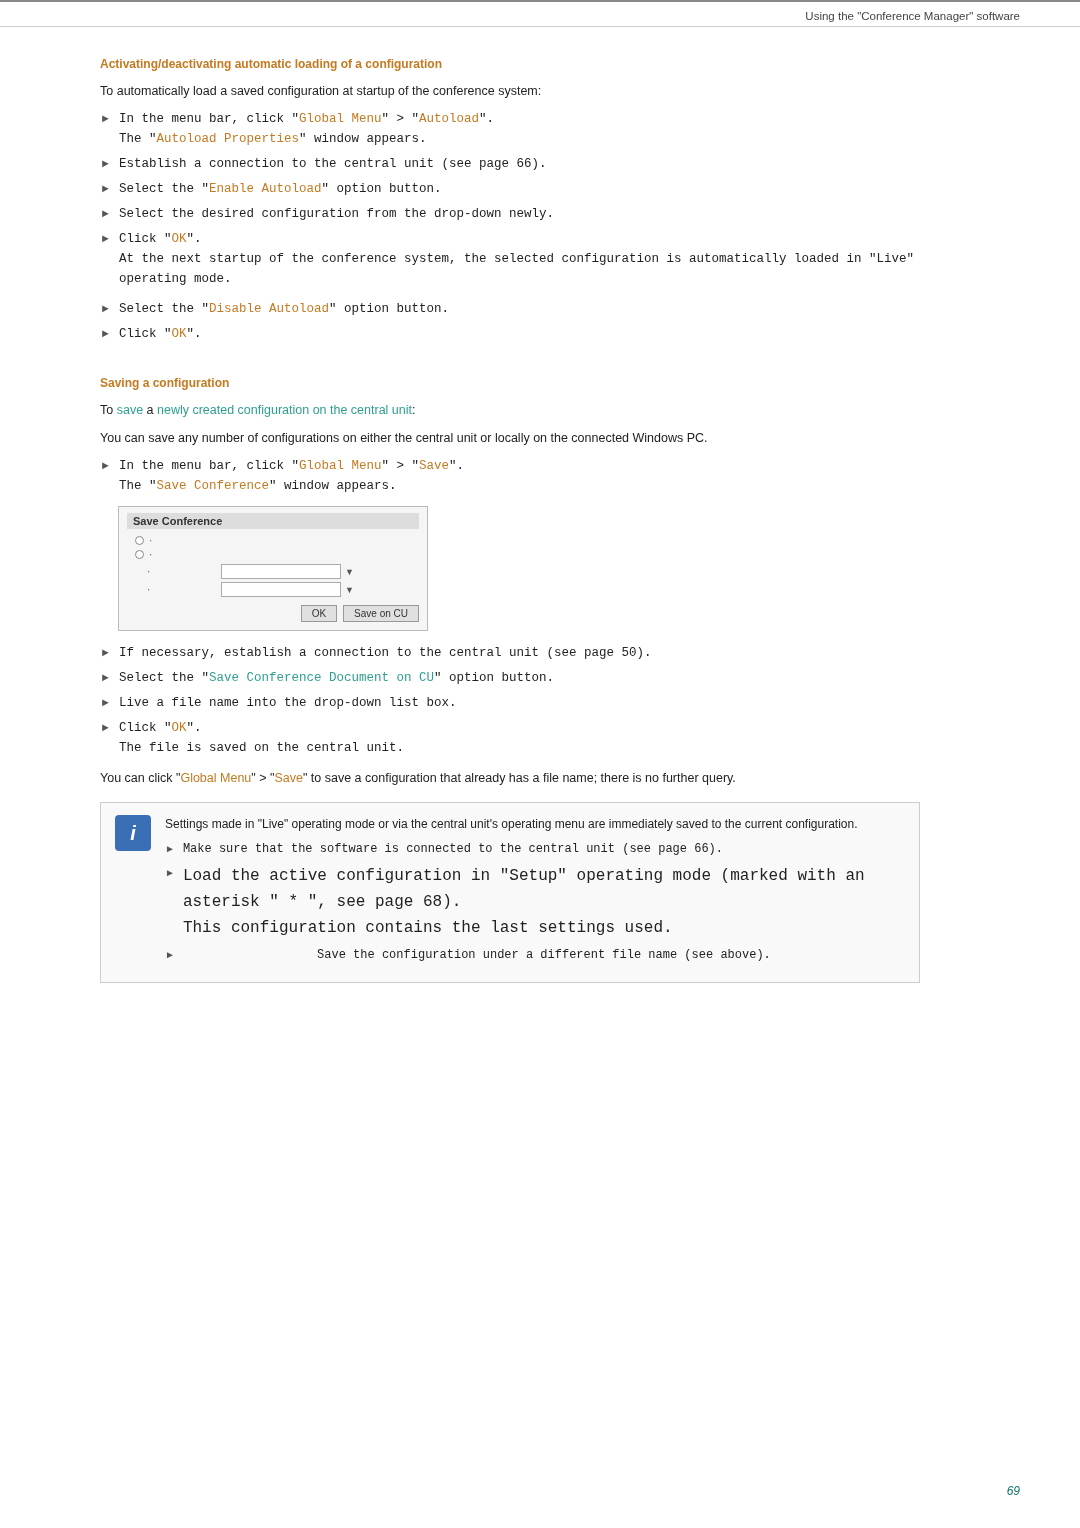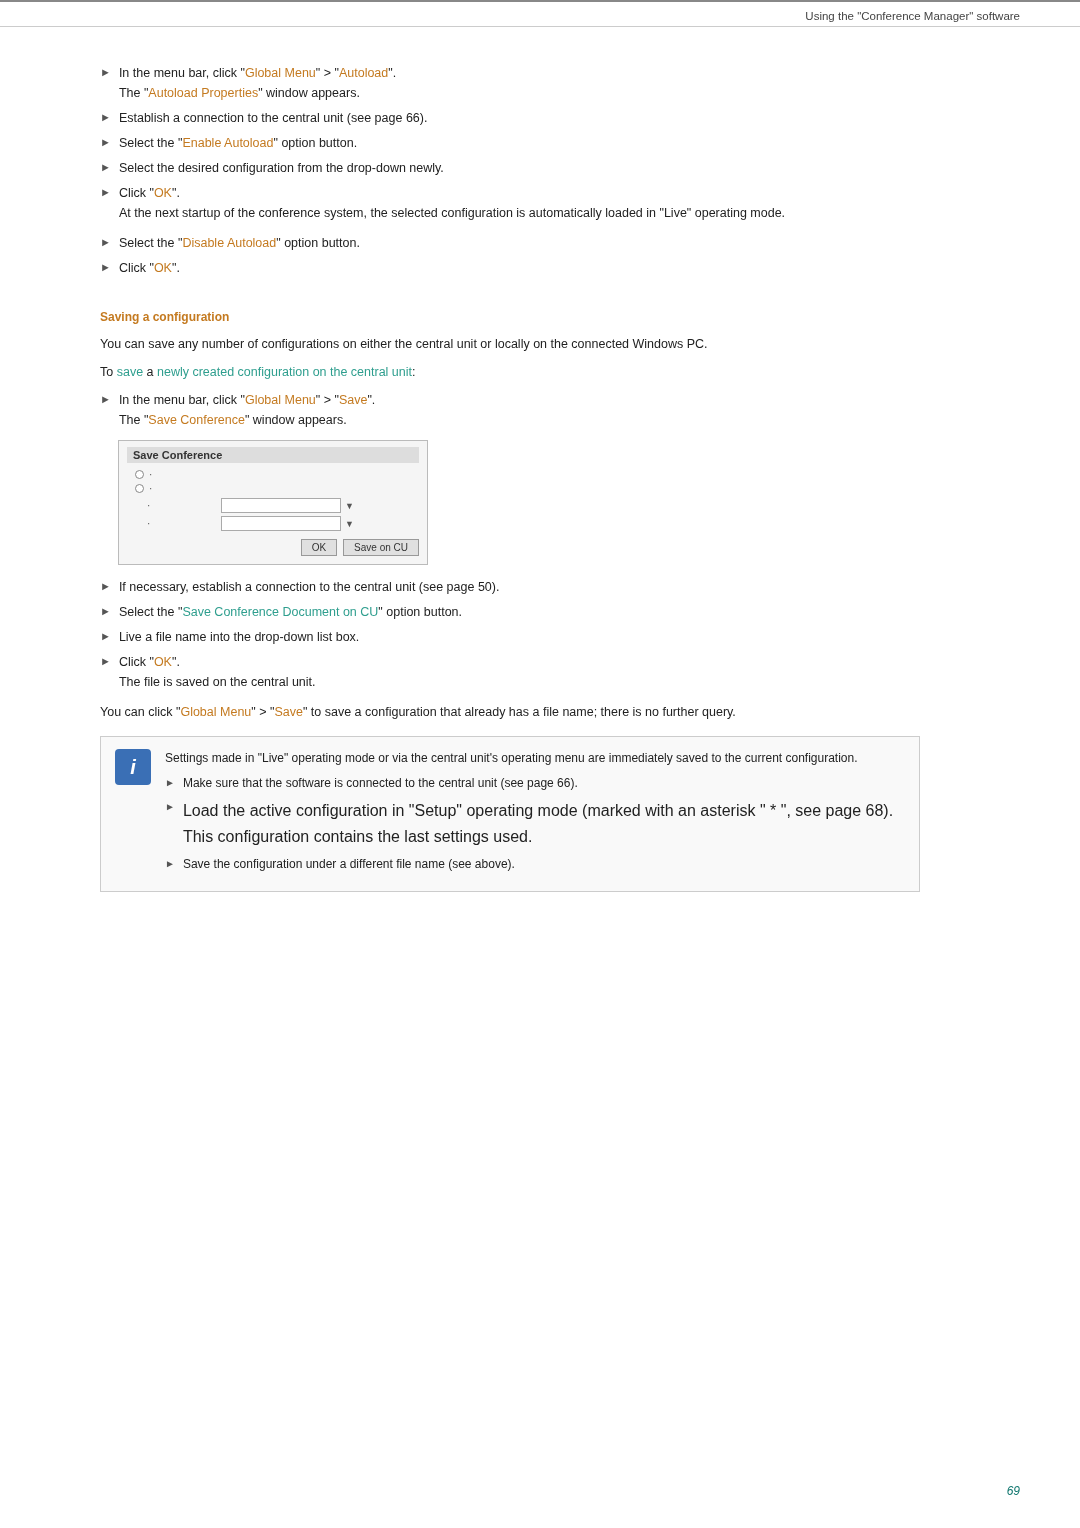--- a/index.html
+++ b/index.html
@@ -78,20 +78,21 @@
     .bullet-arrow {
       color: #555;
       margin-right: 8px;
       margin-top: 1px;
       font-size: 11px;
       flex-shrink: 0;
     }
 
     .bullet-content {
       flex: 1;
+      font-family: Liberation Mono, monospace;
     }
 
     
     .link-orange { color: #c47a20; }
     .link-teal { color: #2e9e8e; }
 
     
     .dialog-box {
       border: 1px solid #bbb;
       background: #f5f5f5;
@@ -250,20 +251,22 @@
 <div class="page-container">
   <div class="top-bar"></div>
 
   <div class="page-header">
     <span>Using the "Conference Manager" software</span>
   </div>
 
   <div class="content">
 
     <div>
+      <p class="section-heading">Activating/deactivating automatic loading of a configuration</p>
+      <p class="body-text">To automatically load a saved configuration at startup of the conference system:</p>
 
       <ul class="bullet-list">
         <li>
           <span class="bullet-arrow">►</span>
           <span class="bullet-content">
             In the menu bar, click "<span class="link-orange">Global Menu</span>" &gt; "<span class="link-orange">Autoload</span>".
             <br>
             The "<span class="link-orange">Autoload Properties</span>" window appears.
           </span>
         </li>
@@ -297,25 +300,25 @@
         </li>
         <li>
           <span class="bullet-arrow">►</span>
           <span class="bullet-content">Click "<span class="link-orange">OK</span>".</span>
         </li>
       </ul>
     </div>
 
     <div class="section-gap">
       <p class="section-heading">Saving a configuration</p>
-      <p class="body-text">You can save any number of configurations on either the central unit or locally on the connected Windows PC.</p>
-
       <p class="body-text">
         To <span class="link-teal">save</span> a <span class="link-teal">newly created configuration on the central unit</span>:
       </p>
+
+      <p class="body-text">You can save any number of configurations on either the central unit or locally on the connected Windows PC.</p>
 
       <ul class="bullet-list">
         <li>
           <span class="bullet-arrow">►</span>
           <span class="bullet-content">
             In the menu bar, click "<span class="link-orange">Global Menu</span>" &gt; "<span class="link-orange">Save</span>".
             <br>
             The "<span class="link-orange">Save Conference</span>" window appears.
           </span>
         </li>
@@ -393,21 +396,21 @@
             <li>
               <span class="bullet-arrow" style="font-size:10px;">►</span>
               <span class="bullet-content" style="font-size:16px;">
                 Load the active configuration in "Setup" operating mode (marked with an asterisk " * ", see page 68).
                 <br>
                 This configuration contains the last settings used.
               </span>
             </li>
             <li>
               <span class="bullet-arrow" style="font-size:10px;">►</span>
-              <span class="bullet-content" style="font-size:12px;">Save the configuration under a different file name (see above).</span>
+              <span class="bullet-content" style="font-size:12px;text-align:center;">Save the configuration under a different file name (see above).</span>
             </li>
           </ul>
         </div>
       </div>
 
     </div>
 
   </div>
 
   <div class="page-number">69</div>

